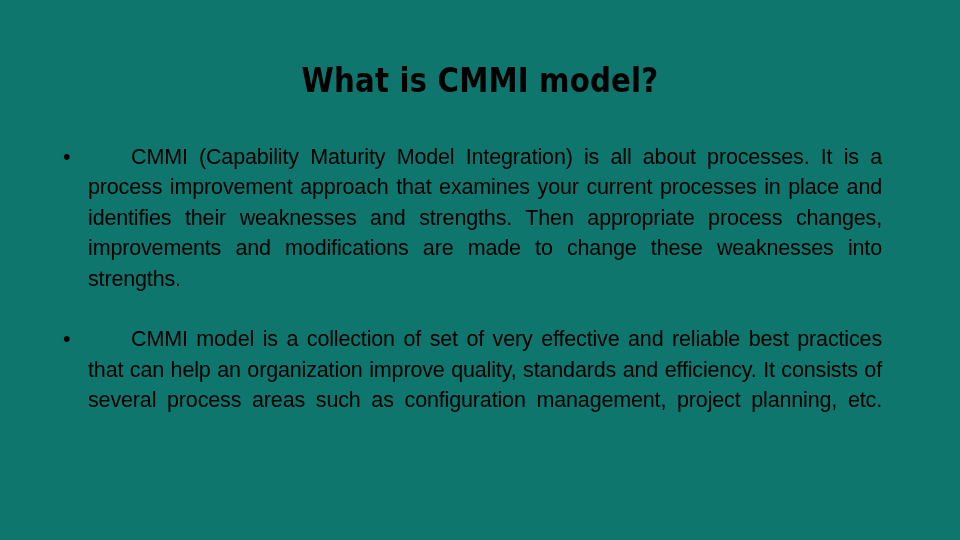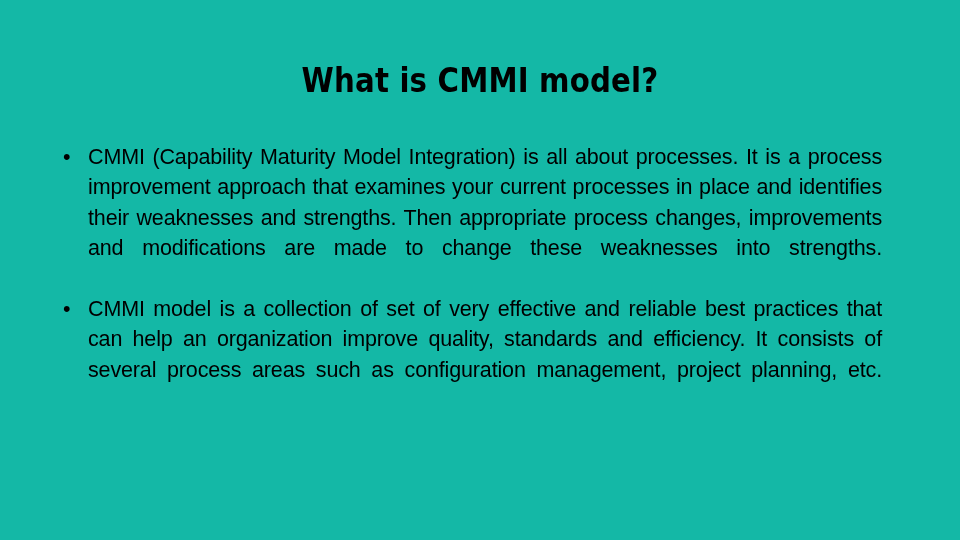--- a/index.html
+++ b/index.html
@@ -10,21 +10,21 @@
     width: 960px;
     height: 540px;
     background: #ffffff;
     font-family: "Liberation Sans", sans-serif;
     overflow: hidden;
   }
   .slide {
     position: relative;
     width: 960px;
     height: 540px;
-    background: #14b8a6;
+    background: #0f766e;
     box-sizing: border-box;
     text-decoration: underline;
   }
   .slide-title {
     position: absolute;
     left: 0;
     top: 58px;
     width: 960px;
     text-align: center;
     font-family: "DejaVu Sans", sans-serif;
@@ -58,20 +58,21 @@
   .bullet-para .bullet-mark {
     position: absolute;
     left: 1px;
     top: 0;
     font-size: 21.5px;
     line-height: 30.4px;
     color: #000000;
   }
   .bullet-para .para-text {
     display: inline;
+    margin-left: 43px;
   }
   
   .bullet-para::after {
     content: "";
     display: inline-block;
     width: 100%;
     height: 0;
   }
 </style>
 </head>

